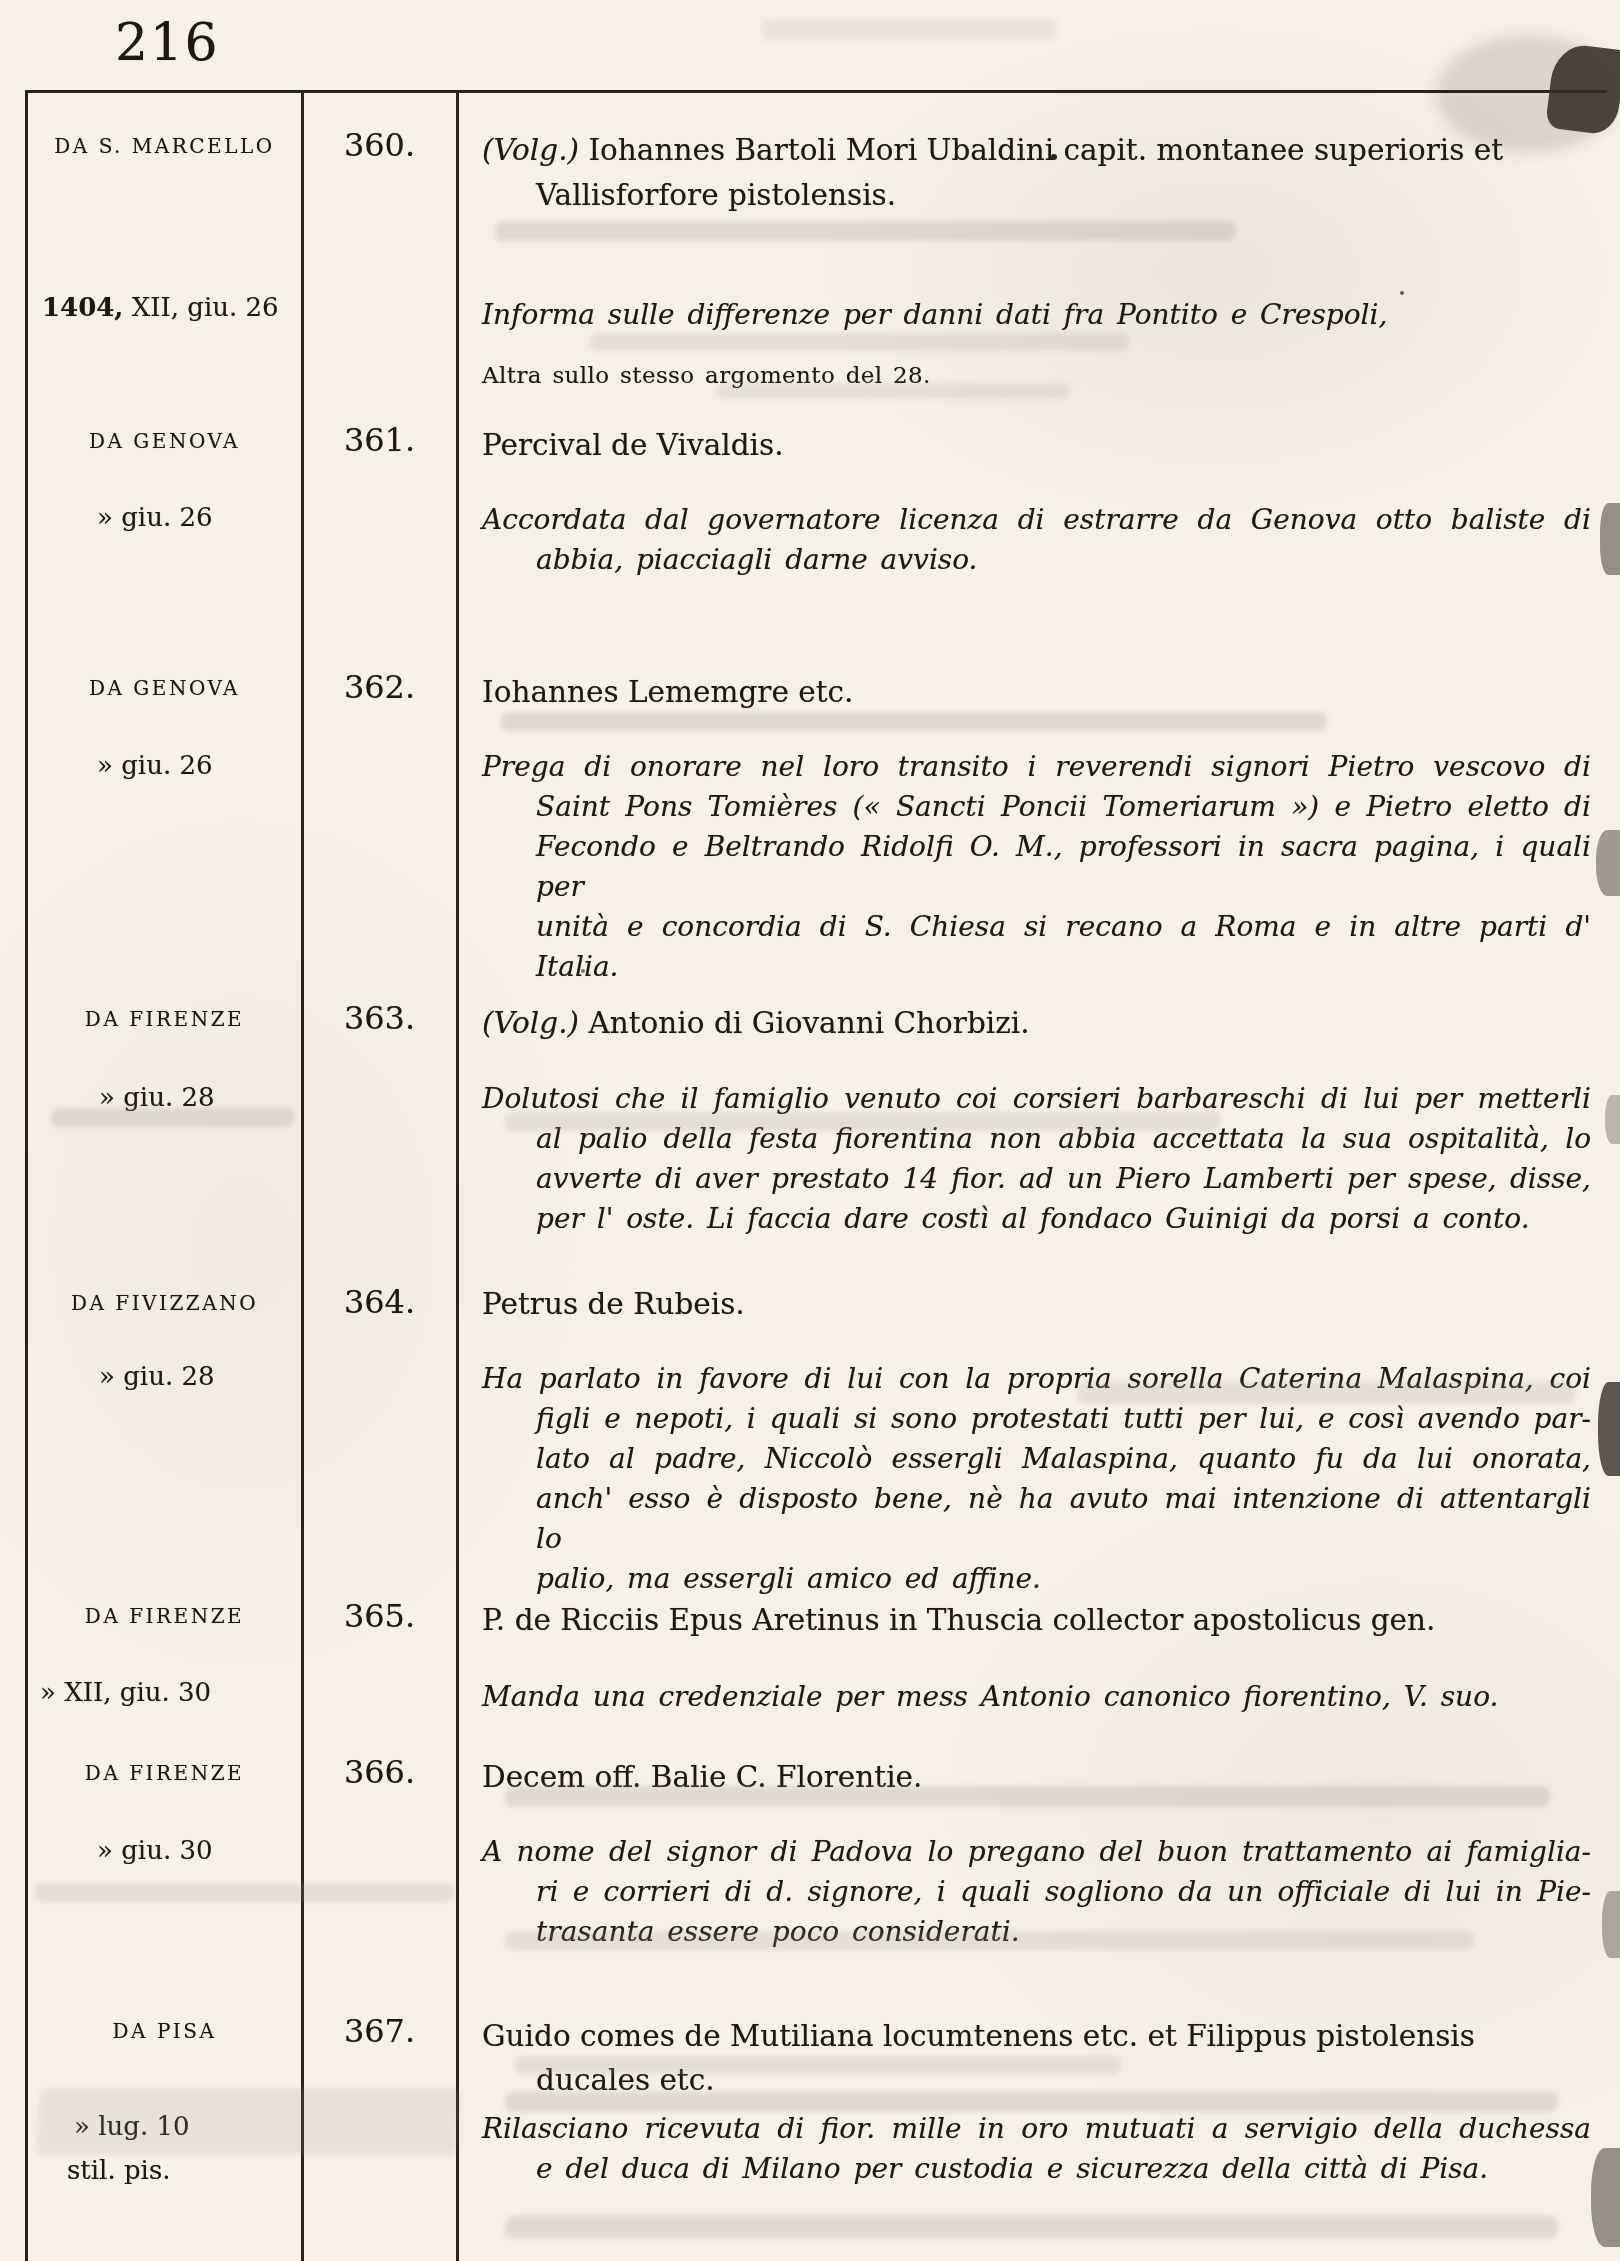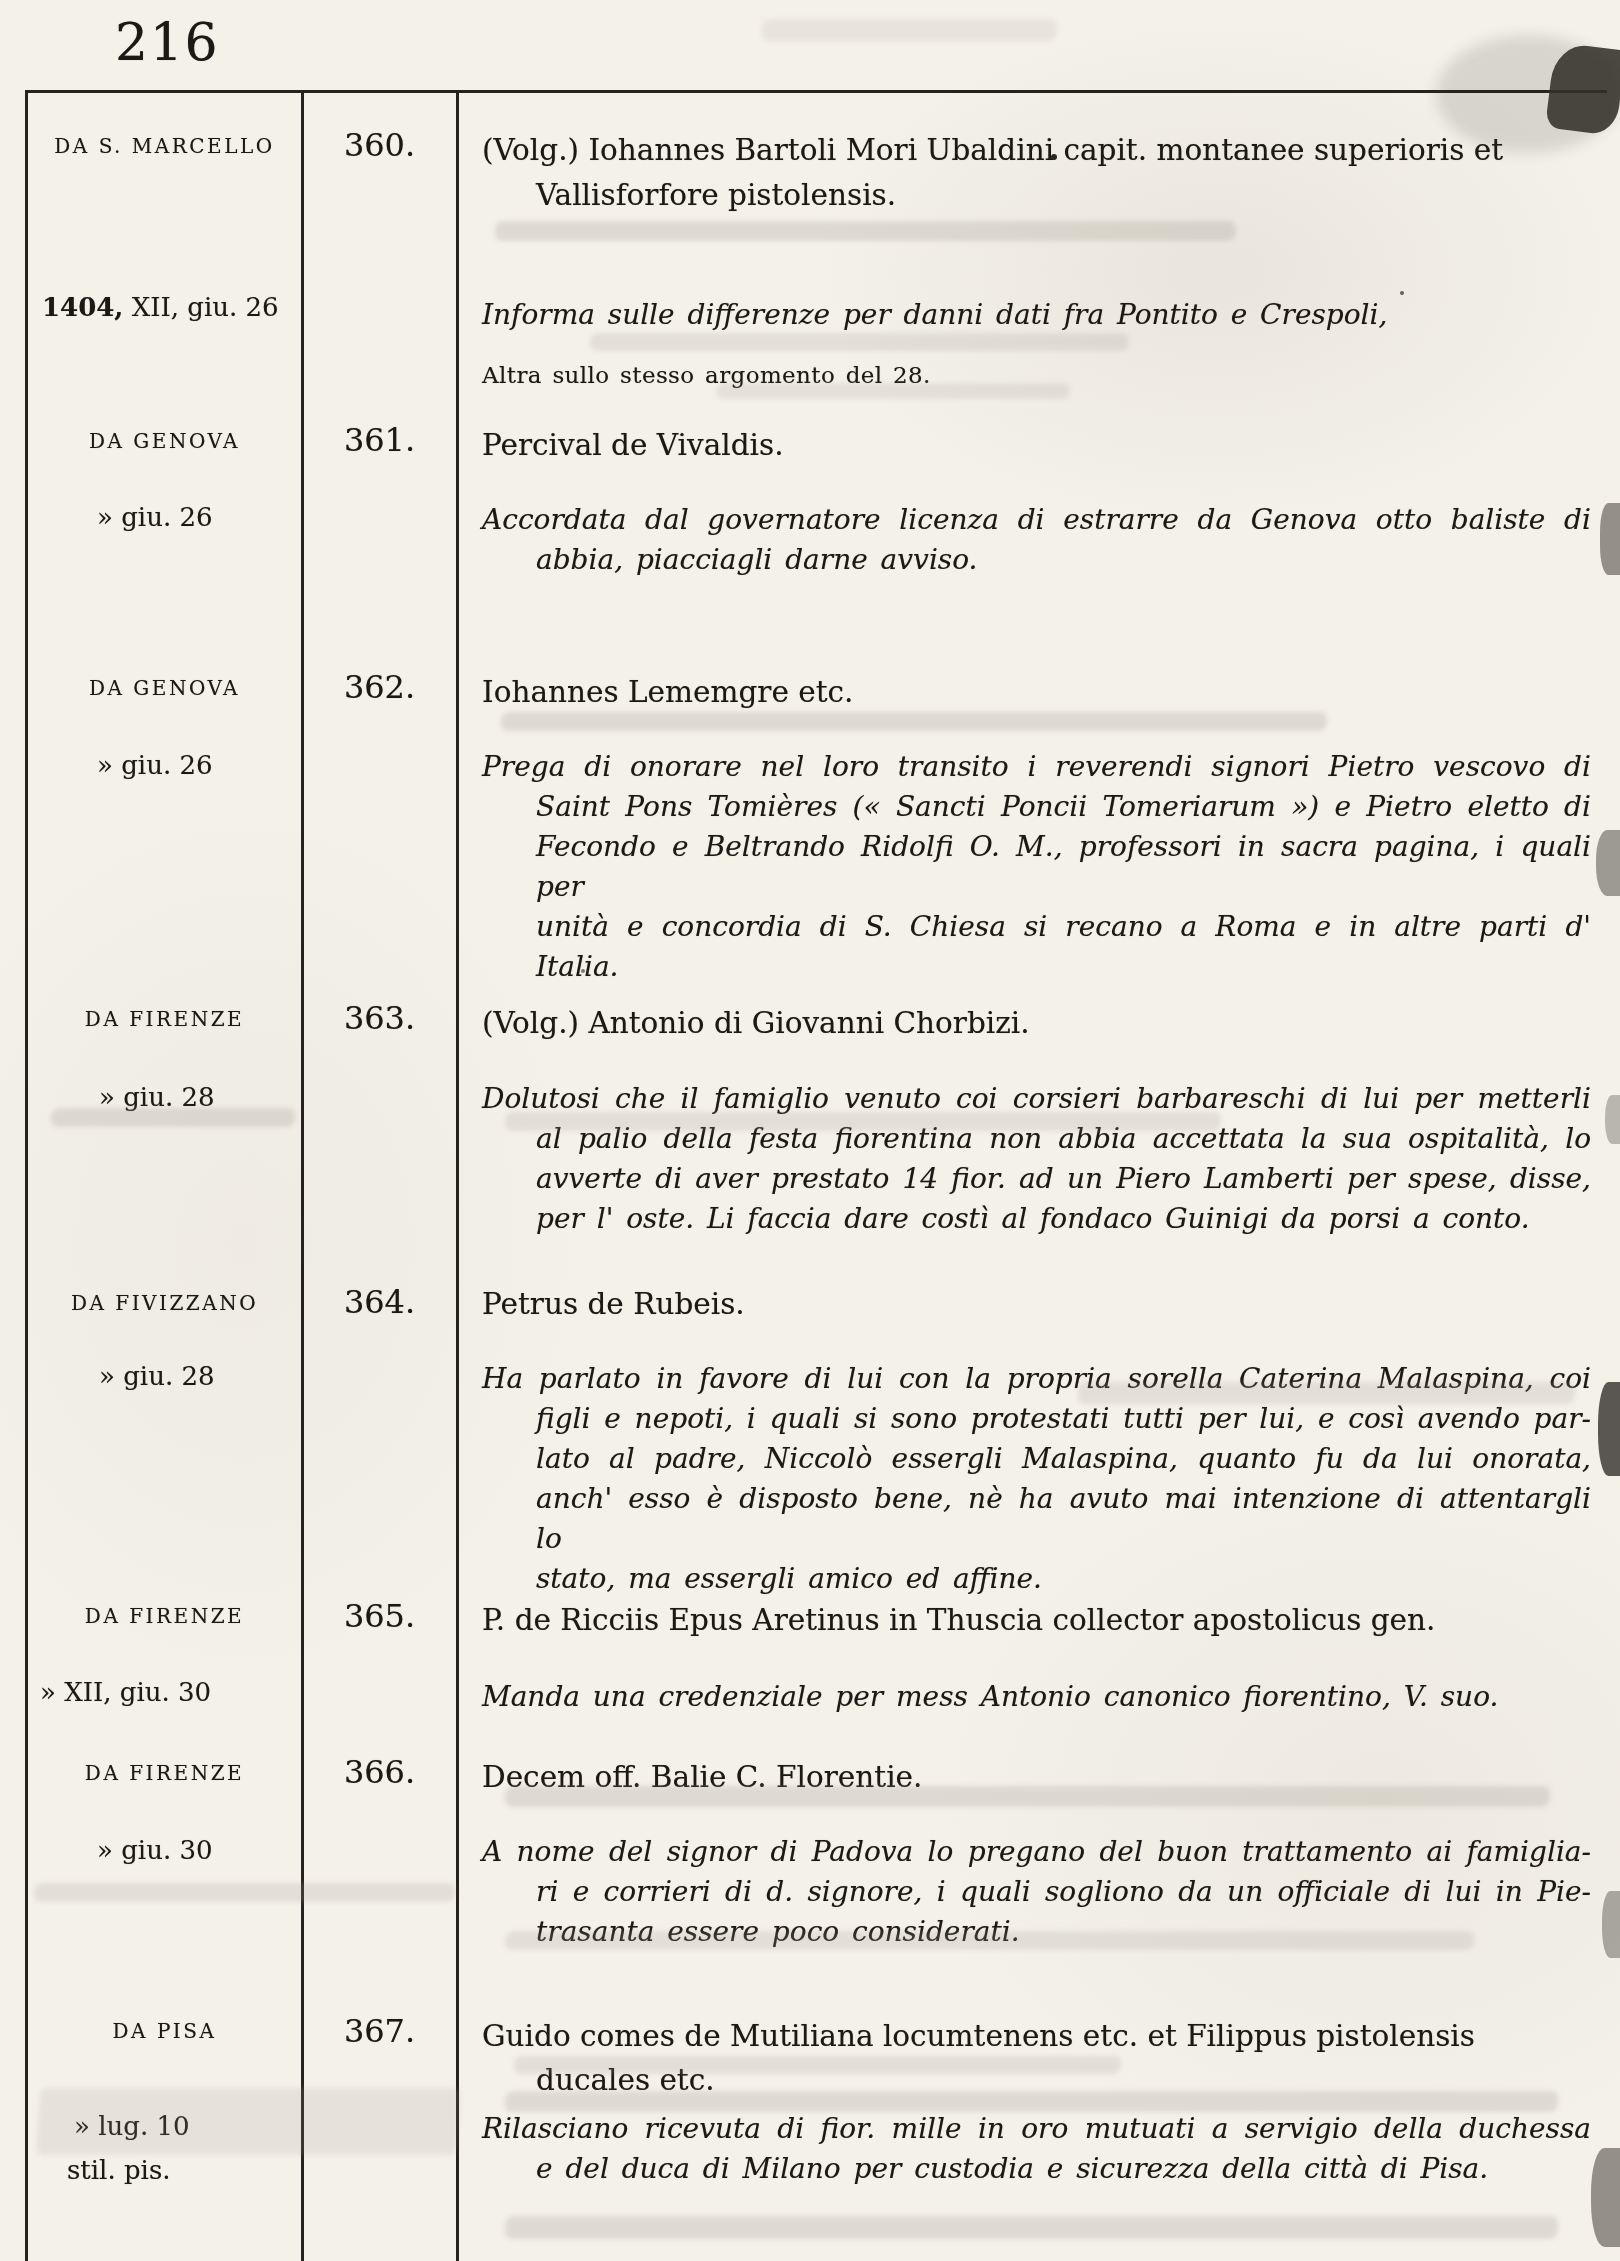--- a/index.html
+++ b/index.html
@@ -40,21 +40,21 @@
   .date{
     position:absolute;font-size:26px;white-space:nowrap;
     text-shadow:0 0 0.8px rgba(0,0,0,.35);
   }
   .date .bold{font-weight:bold;}
   .heading{
     position:absolute;left:482px;width:1109px;
     font-size:29.5px;line-height:45px;white-space:nowrap;
     text-shadow:0 0 0.8px rgba(0,0,0,.4);
   }
-  .heading .it{}
+  .heading .it{font-style:italic;}
   .body{
     position:absolute;left:482px;width:1109px;
     font-size:28px;line-height:40px;
     text-shadow:0 0 0.8px rgba(0,0,0,.35);
     font-style:italic;
   }
   .bl{word-spacing:.14em;}
   .bl.j{text-align:justify;text-align-last:justify;}
   .ind{margin-left:54px;}
   .note{
@@ -165,21 +165,21 @@
 
   <div class="place p-364">DA FIVIZZANO</div>
   <div class="date d-364"><span>» giu. 28</span></div>
   <div class="num n-364">364.</div>
   <div class="heading h-364"><span>Petrus de Rubeis.</span></div>
   <div class="body b-364">
     <div class="bl j">Ha parlato in favore di lui con la propria sorella Caterina Malaspina, coi</div>
     <div class="bl j ind">figli e nepoti, i quali si sono protestati tutti per lui, e così avendo par-</div>
     <div class="bl j ind">lato al padre, Niccolò essergli Malaspina, quanto fu da lui onorata,</div>
     <div class="bl j ind">anch' esso è disposto bene, nè ha avuto mai intenzione di attentargli lo</div>
-    <div class="bl ind">stato, ma essergli amico ed affine.</div>
+    <div class="bl ind">palio, ma essergli amico ed affine.</div>
   </div>
 
   <div class="place p-365">DA FIRENZE</div>
   <div class="date d-365"><span>» XII, giu. 30</span></div>
   <div class="num n-365">365.</div>
   <div class="heading h-365"><span>P. de Ricciis Epus Aretinus in Thuscia collector apostolicus gen.</span></div>
   <div class="body b-365">
     <div class="bl">Manda una credenziale per mess Antonio canonico fiorentino, V. suo.</div>
   </div>
 

